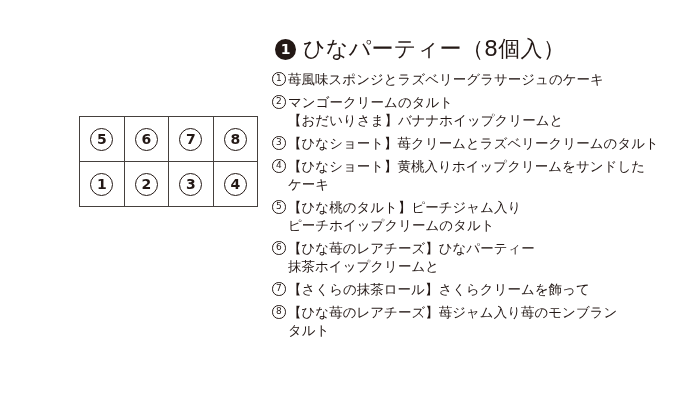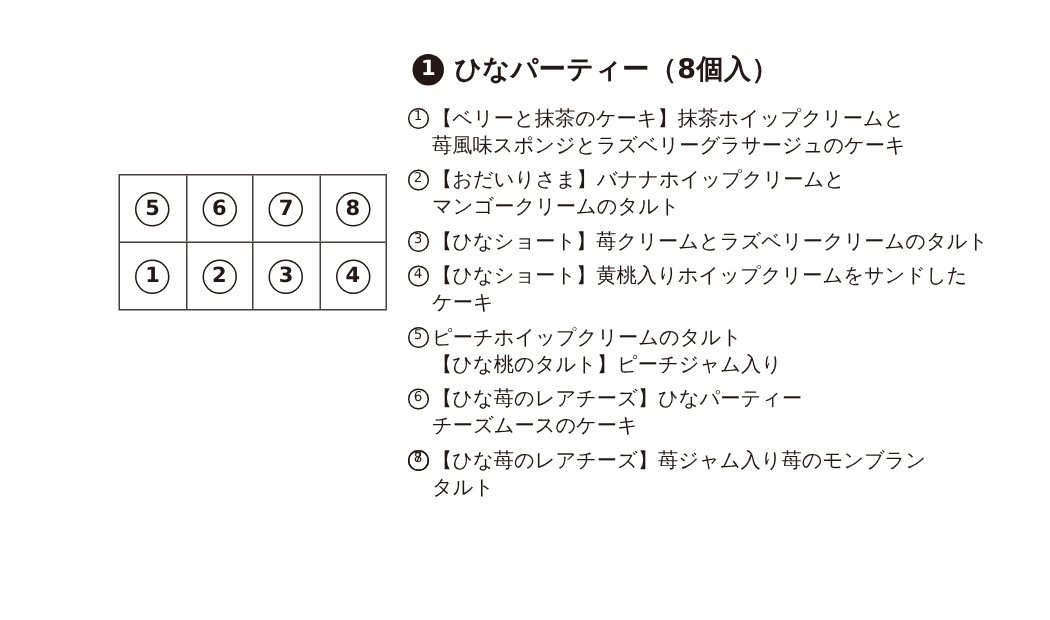--- a/index.html
+++ b/index.html
@@ -63,22 +63,22 @@
     width: 21px; height: 21px;
     border-radius: 50%;
     background: var(--ink);
     color: #fff;
     display: inline-flex; align-items: center; justify-content: center;
     font-size: 14px; font-weight: 700;
     line-height: 1;
     flex: 0 0 auto;
   }
   .title-text {
-    font-size: 18px;
-    font-weight: 700;
+    font-size: 22px;
+    font-weight: 400;
     letter-spacing: 0.3px;
   }
 
   
   .list {
     position: absolute;
     left: 272px; top: 70px;
     width: 412px;
   }
   .item {
@@ -136,49 +136,49 @@
     </div>
 
   <div class="title">
     <span class="title-badge">1</span>
     <span class="title-text">ひなパーティー（8個入）</span>
   </div>
 
   <div class="list">
       <div class="item">
         <span class="circ circ-list">1</span>
-        <div class="item-line">【ベリーと抹茶のケーキ】抹茶ホイップクリームと</div>
         <div class="item-line">苺風味スポンジとラズベリーグラサージュのケーキ</div>
       </div>
       <div class="item">
         <span class="circ circ-list">2</span>
+        <div class="item-line">マンゴークリームのタルト</div>
         <div class="item-line">【おだいりさま】バナナホイップクリームと</div>
-        <div class="item-line">マンゴークリームのタルト</div>
       </div>
       <div class="item">
         <span class="circ circ-list">3</span>
         <div class="item-line">【ひなショート】苺クリームとラズベリークリームのタルト</div>
       </div>
       <div class="item">
         <span class="circ circ-list">4</span>
         <div class="item-line">【ひなショート】黄桃入りホイップクリームをサンドした</div>
         <div class="item-line">ケーキ</div>
       </div>
       <div class="item">
         <span class="circ circ-list">5</span>
+        <div class="item-line">【ひな桃のタルト】ピーチジャム入り</div>
         <div class="item-line">ピーチホイップクリームのタルト</div>
-        <div class="item-line">【ひな桃のタルト】ピーチジャム入り</div>
       </div>
       <div class="item">
         <span class="circ circ-list">6</span>
         <div class="item-line">【ひな苺のレアチーズ】ひなパーティー</div>
-        <div class="item-line">チーズムースのケーキ</div>
+        <div class="item-line">抹茶ホイップクリームと</div>
       </div>
       <div class="item">
         <span class="circ circ-list">7</span>
+        <div class="item-line">【さくらの抹茶ロール】さくらクリームを飾って</div>
       </div>
       <div class="item">
         <span class="circ circ-list">8</span>
         <div class="item-line">【ひな苺のレアチーズ】苺ジャム入り苺のモンブラン</div>
         <div class="item-line">タルト</div>
       </div>
     </div>
 
 </div>
 

